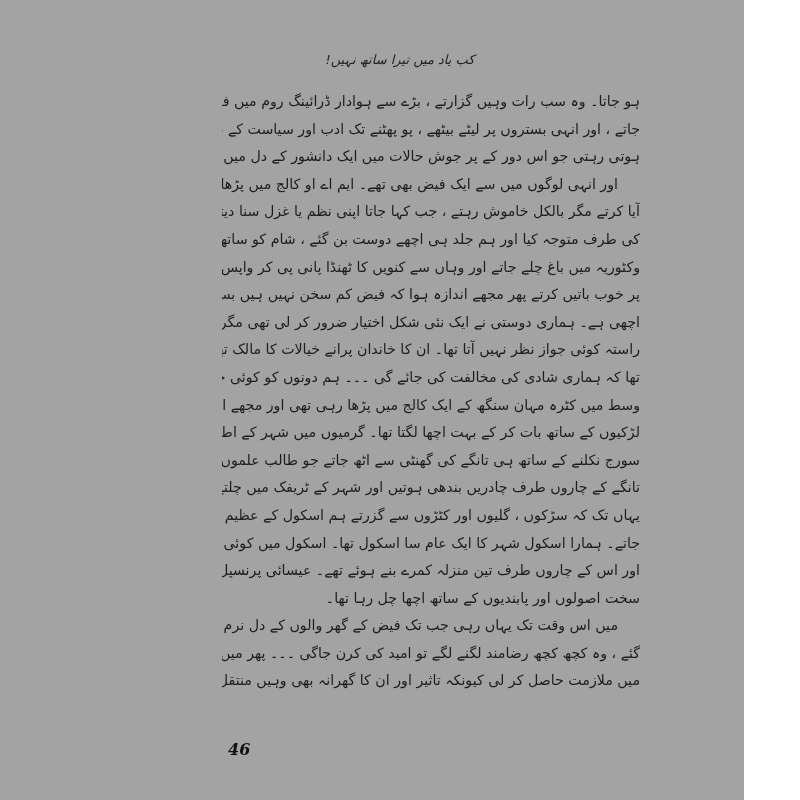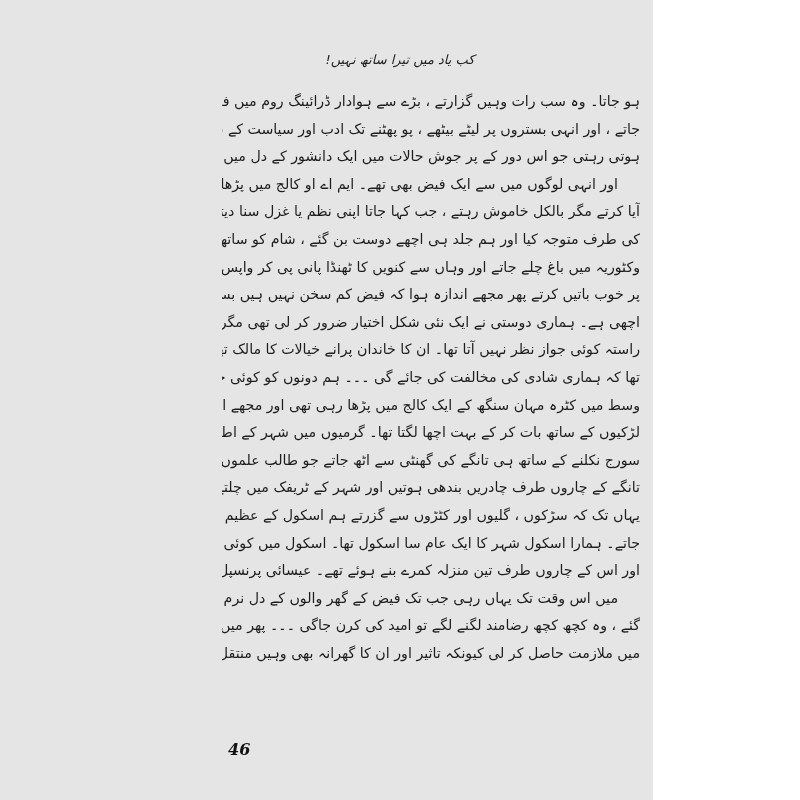--- a/index.html
+++ b/index.html
@@ -3,22 +3,22 @@
 <meta charset="utf-8">
 <style>
   html, body { margin: 0; padding: 0; }
   body {
     width: 800px; height: 800px; background: #ffffff; overflow: hidden;
     position: relative;
     font-family: "DejaVu Sans", sans-serif;
     color: #1a1a1a;
   }
   .page {
-    position: absolute; left: 0; top: 0; width: 653px; height: 800px;
-    background: #e5e5e5;
+    position: absolute; left: 0; top: 0; width: 744px; height: 800px;
+    background: #a3a3a3;
   }
   .running-head {
     position: absolute; left: 0; width: 800px; top: 50px;
     text-align: center; direction: rtl;
     font-size: 13px; line-height: 20px; font-style: italic;
     color: #222;
   }
   .body-text {
     position: absolute; left: 222px; top: 88px; width: 418px;
     direction: rtl; text-align: justify;
@@ -57,19 +57,20 @@
       <span class="line">اچھی ہے۔ ہماری دوستی نے ایک نئی شکل اختیار ضرور کر لی تھی مگر مستقبل میں زندگی ساتھ گزارنے کا کوئی</span>
       <span class="line">راستہ کوئی جواز نظر نہیں آتا تھا۔ ان کا خاندان پرانے خیالات کا مالک تھا اور اس میں کوئی شک و شبہ نہیں</span>
       <span class="line">تھا کہ ہماری شادی کی مخالفت کی جائے گی ۔۔۔ ہم دونوں کو کوئی جلدی بھی نہیں تھی۔ میں امرتسر شہر کے</span>
       <span class="line">وسط میں کٹرہ مہان سنگھ کے ایک کالج میں پڑھا رہی تھی اور مجھے اسکول اور کالج کی ہندو مسلمان اور سکھ</span>
       <span class="line">لڑکیوں کے ساتھ بات کر کے بہت اچھا لگتا تھا۔ گرمیوں میں شہر کے اطراف میں رہنے کی وجہ سے ہم</span>
       <span class="line short">سورج نکلنے کے ساتھ ہی تانگے کی گھنٹی سے اٹھ جاتے جو طالب علموں کو لینے کے لئے آتا تھا ۔۔۔</span>
       <span class="line">تانگے کے چاروں طرف چادریں بندھی ہوتیں اور شہر کے ٹریفک میں چلتے ہوئے ہمیں کچھ نظر نہ آتا ،</span>
       <span class="line">یہاں تک کہ سڑکوں ، گلیوں اور کٹڑوں سے گزرتے ہم اسکول کے عظیم الشان دروازے میں داخل ہو</span>
       <span class="line">جاتے۔ ہمارا اسکول شہر کا ایک عام سا اسکول تھا۔ اسکول میں کوئی باغ نہیں تھا ، درمیان میں ایک صحن تھا</span>
       <span class="line">اور اس کے چاروں طرف تین منزلہ کمرے بنے ہوئے تھے۔ عیسائی پرنسپل کی نگرانی میں اسکول انتہائی</span>
+      <span class="line short">سخت اصولوں اور پابندیوں کے ساتھ اچھا چل رہا تھا۔</span>
       <span class="line indent">میں اس وقت تک یہاں رہی جب تک فیض کے گھر والوں کے دل نرم ہونا شروع نہیں ہو</span>
       <span class="line">گئے ، وہ کچھ کچھ رضامند لگنے لگے تو امید کی کرن جاگی ۔۔۔ پھر میں نے شملہ کے ایک بڑے اسکول</span>
       <span class="line">میں ملازمت حاصل کر لی کیونکہ تاثیر اور ان کا گھرانہ بھی وہیں منتقل ہو چکا تھا۔ شملہ میں میری ملاقات دو</span>
     </div>
 
   <div class="page-number">46</div>
 </div>
 
 </body></html>

